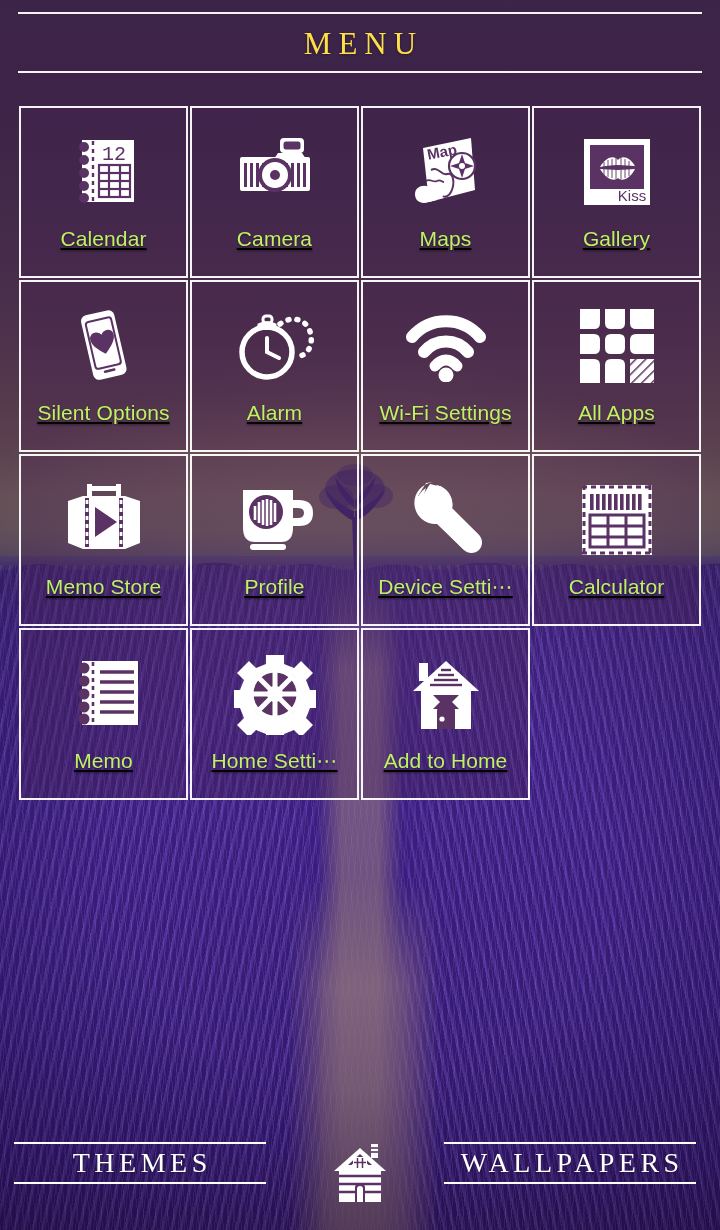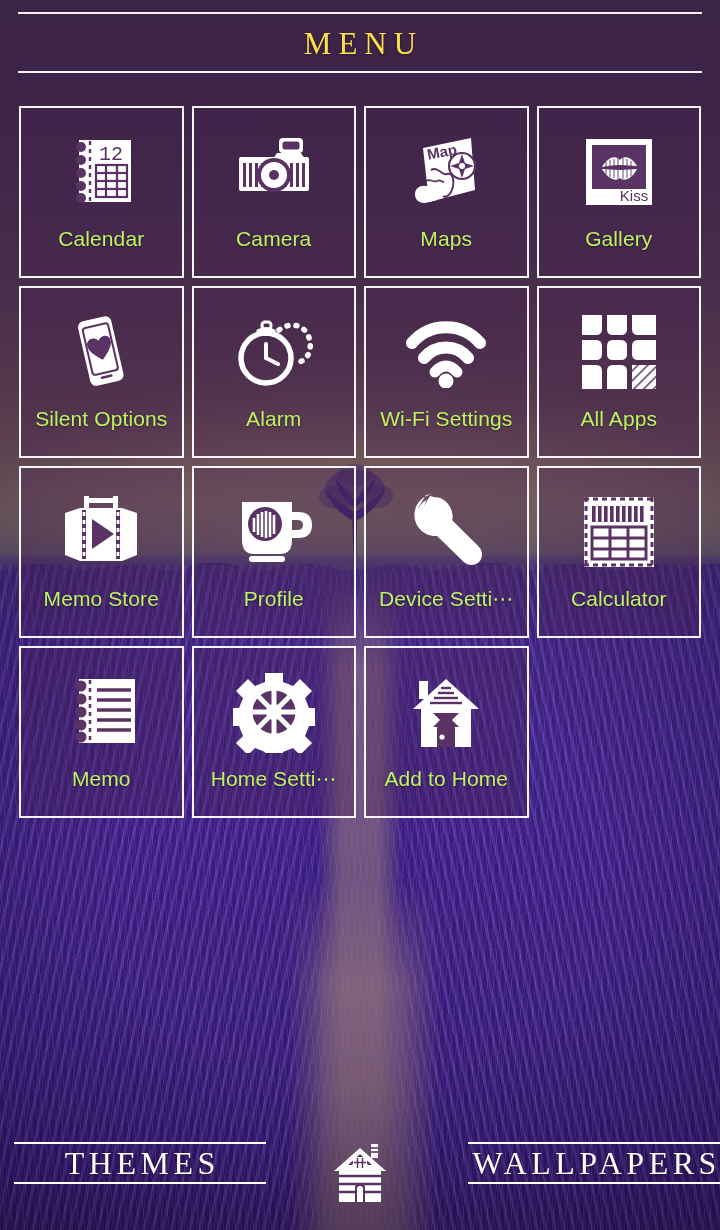--- a/index.html
+++ b/index.html
@@ -154,21 +154,22 @@
   }
 
   
   .grid {
     position:absolute;
     left:19px; top:106px;
     width:682px;
     display:grid;
     grid-template-columns:repeat(4, 1fr);
     grid-template-rows:repeat(4, 172px);
-    gap:8px;
+    gap:2px;
+    text-decoration:underline;
   }
   .tile {
     position:relative;
     border:2px solid rgba(255,255,255,.95);
     background:rgba(70,35,80,.32);
     display:flex;
     flex-direction:column;
     align-items:center;
     justify-content:flex-start;
     overflow:hidden;
@@ -190,25 +191,25 @@
   }
 
   
   .bottombar {
     position:absolute; left:0; bottom:0; width:720px; height:116px;
   }
   .bb-item {
     position:absolute; top:28px; width:252px; text-align:center; cursor:pointer;
   }
   .bb-item.left { left:14px; }
-  .bb-item.right { right:0; }
+  .bb-item.right { right:24px; }
   .bb-rule { height:2px; background:#ffffff; }
   .bb-label {
     font-family:"Liberation Serif", serif;
-    font-size:32px;
+    font-size:28px;
     letter-spacing:4.5px;
     text-indent:4.5px;
     color:#ffffff;
     line-height:38px;
     text-shadow:0 1px 3px rgba(0,0,0,.4);
   }
   .bb-home {
     position:absolute; left:50%; top:22px;
     transform:translateX(-50%);
     width:74px; height:74px;

